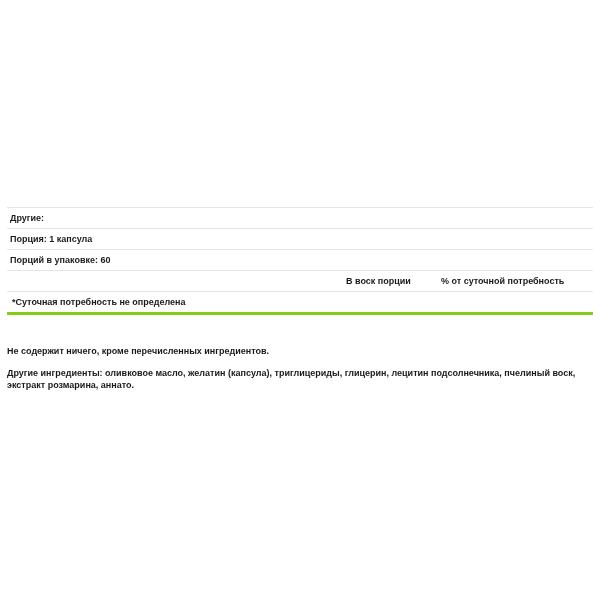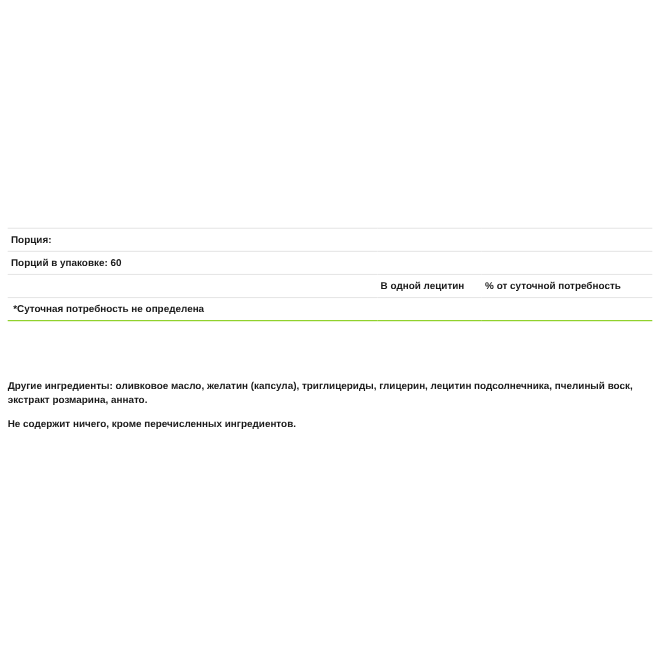--- a/index.html
+++ b/index.html
@@ -30,21 +30,21 @@
       border-top: 1px solid #e6e6e6;
       font-size: 9px;
       font-weight: bold;
       height: 20px;
       padding: 0 0 0 3px;
       vertical-align: middle;
       white-space: nowrap;
       overflow: visible;
     }
     table.facts-table tr:last-child td {
-      border-bottom: 1px solid #84cc16;
+      border-bottom: 3px solid #84cc16;
     }
     col.c1 { width: 336px; }
     col.c2 { width: 95px; }
     col.c3 { width: 155px; }
     .footnote-cell { padding-left: 5px !important; }
     .notes {
       position: absolute;
       left: 7px;
       top: 345px;
       width: 580px;
@@ -61,33 +61,36 @@
 
 <div class="facts">
   <table class="facts-table">
     <colgroup>
         <col class="c1">
         <col class="c2">
         <col class="c3">
       </colgroup>
     <tbody>
       <tr>
-        <td colspan="3">Порция:</td>
+        <td colspan="3">Другие:</td>
+      </tr>
+      <tr>
+        <td colspan="3">Порция: 1 капсула</td>
       </tr>
       <tr>
         <td colspan="3">Порций в упаковке: 60</td>
       </tr>
       <tr>
         <td></td>
-        <td>В одной лецитин</td>
+        <td>В воск порции</td>
         <td>% от суточной потребность</td>
       </tr>
       <tr>
         <td colspan="3" class="footnote-cell">*Суточная потребность не определена</td>
       </tr>
     </tbody>
   </table>
 </div>
 
 <div class="notes">
+  <p>Не содержит ничего, кроме перечисленных ингредиентов.</p>
   <p>Другие ингредиенты: оливковое масло, желатин (капсула), триглицериды, глицерин, лецитин подсолнечника, пчелиный воск, экстракт розмарина, аннато.</p>
-  <p>Не содержит ничего, кроме перечисленных ингредиентов.</p>
 </div>
 
 </body></html>

